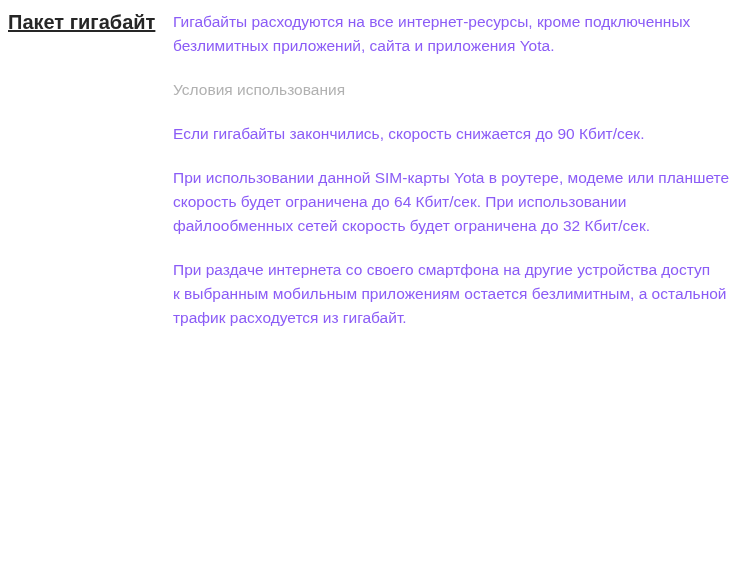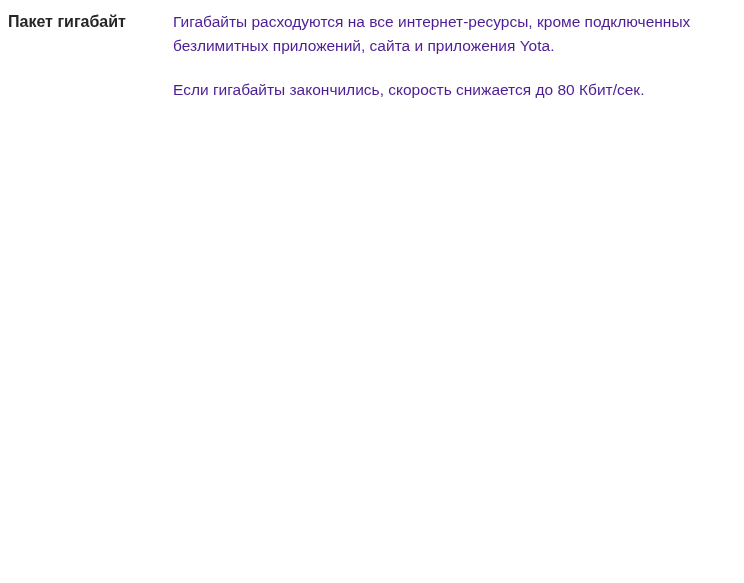--- a/index.html
+++ b/index.html
@@ -18,46 +18,54 @@
     align-items: flex-start;
     padding-top: 10px;
   }
   .term-col {
     width: 173px;
     flex: 0 0 173px;
     padding-left: 8px;
     box-sizing: border-box;
   }
   .term {
-    font-size: 16px;
+    font-size: 20px;
     line-height: 24px;
     font-weight: bold;
     color: #262626;
     margin: 0;
+    text-decoration: underline;
   }
   .desc-col {
     flex: 1 1 auto;
     max-width: 560px;
   }
   .desc-col p {
     margin: 0 0 20px 0;
     font-size: 15.5px;
     line-height: 24px;
-    color: #4c1d95;
+    color: #8b5cf6;
     white-space: pre;
   }
   .desc-col p.muted {
     color: #b1b1b1;
   }
 </style>
 </head>
 <body>
 
 <div class="row">
   <div class="term-col">
     <h3 class="term">Пакет гигабайт</h3>
   </div>
   <div class="desc-col">
     <p>Гигабайты расходуются на все интернет-ресурсы, кроме подключенных
 безлимитных приложений, сайта и приложения Yota.</p>
-    <p>Если гигабайты закончились, скорость снижается до 80 Кбит/сек.</p>
+    <p class="muted">Условия использования</p>
+    <p>Если гигабайты закончились, скорость снижается до 90 Кбит/сек.</p>
+    <p>При использовании данной SIM-карты Yota в роутере, модеме или планшете
+скорость будет ограничена до 64 Кбит/сек. При использовании
+файлообменных сетей скорость будет ограничена до 32 Кбит/сек.</p>
+    <p>При раздаче интернета со своего смартфона на другие устройства доступ
+к выбранным мобильным приложениям остается безлимитным, а остальной
+трафик расходуется из гигабайт.</p>
   </div>
 </div>
 
 </body></html>

